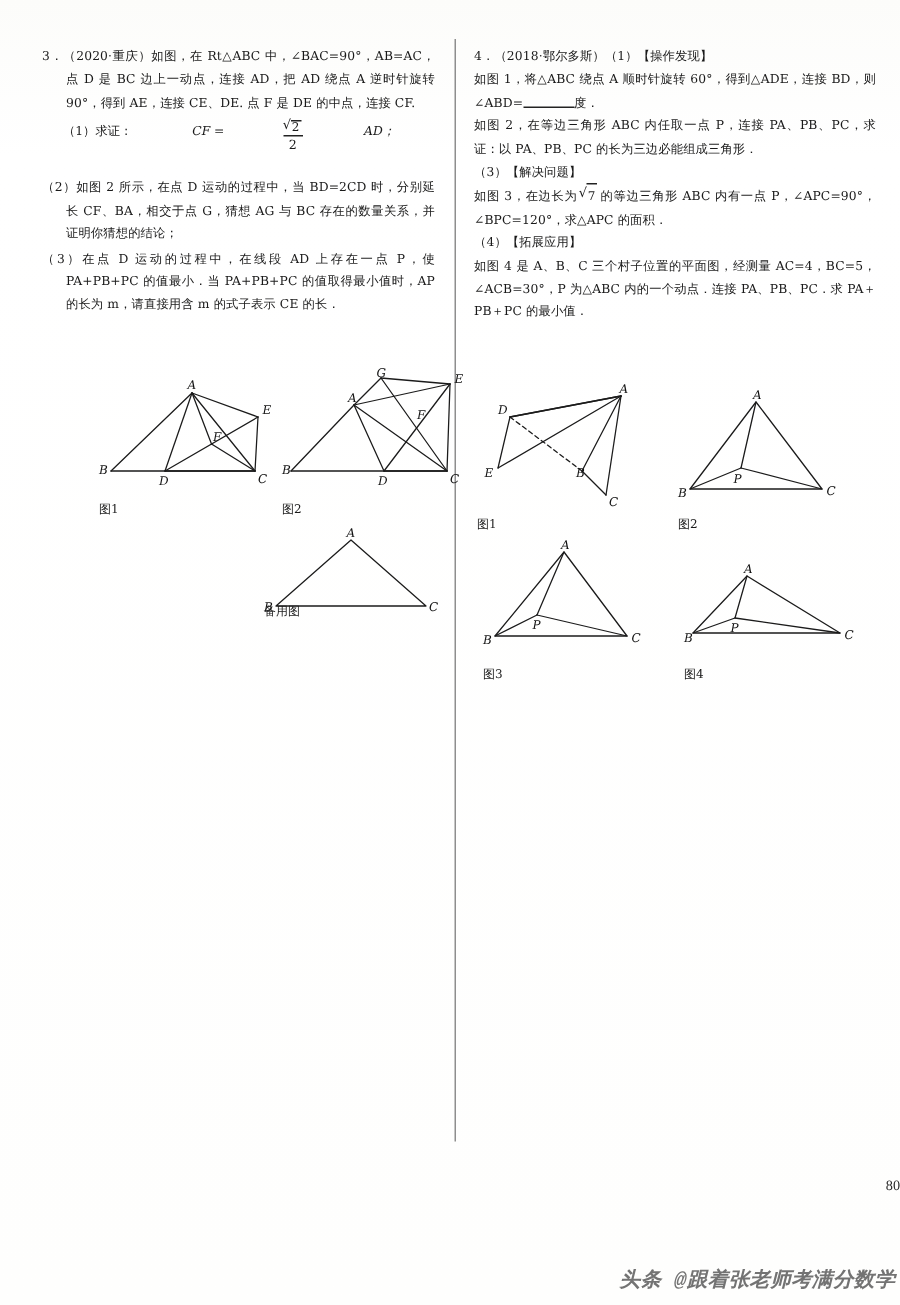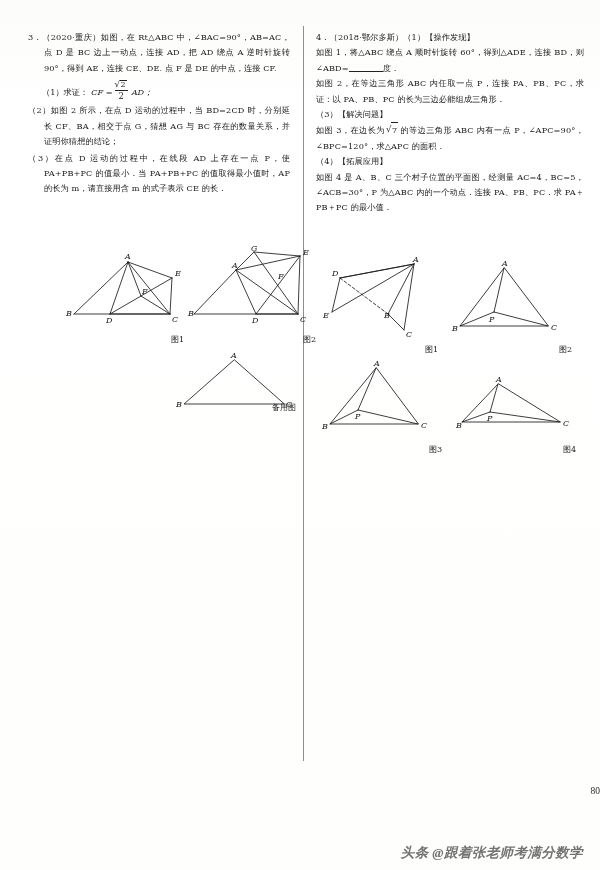--- a/index.html
+++ b/index.html
@@ -54,22 +54,23 @@
   .hang2 {
     padding-left: 16px;
     text-indent: -16px;
   }
   .em { font-style: italic; }
 
   
   .eqline {
     margin: 4px 0 2px 0;
     display: flex;
-    align-items: flex-end;
+    align-items: flex-start;
     font-size: 8.2px;
+    gap: 37px;
   }
   .eq-indent { padding-left: 14px; }
   .frac {
     display: inline-flex;
     flex-direction: column;
     align-items: center;
     vertical-align: middle;
     margin: 0 2px;
     line-height: 1.05;
   }
@@ -112,21 +113,21 @@
     border-bottom: 1px solid #222;
     height: 8px;
     vertical-align: -1px;
   }
 
   
   .figwrap { position: absolute; }
   .figcap {
     position: absolute;
     width: 100%;
-    text-align: right;
+    text-align: left;
     font-size: 8px;
     color: #1a1a1a;
   }
   svg { display: block; overflow: visible; }
   svg text {
     font-family: "DejaVu Serif", "Liberation Serif", serif;
     font-style: italic;
     font-size: 8px;
     fill: #111;
   }
@@ -144,23 +145,23 @@
     left: 0;
     right: 0;
     top: 786px;
     text-align: right;
     font-size: 9.5px;
     font-family: "Liberation Serif", serif;
     color: #2a2a2a;
   }
   .watermark {
     position: absolute;
-    right: 17px;
+    right: 3px;
     bottom: 8px;
-    font-family: Liberation Serif, serif;
+    font-family: Liberation Mono, monospace;
     font-size: 13.5px;
     font-weight: 700;
     font-style: italic;
     color: #555;
     opacity: 0.82;
     letter-spacing: 0.4px;
     white-space: nowrap;
   }
 </style>
 </head>
@@ -179,21 +180,21 @@
       <span>（1）求证：</span>
       <span class="em" style="margin-left:3px">CF =</span>
       <span class="frac">
         <span class="num"><span class="radic"><span class="rad-body">2</span></span></span>
         <span class="bar"></span>
         <span class="den">2</span>
       </span>
       <span class="em" style="margin-left:2px">AD；</span>
     </div>
 
-    <p class="para hang2" style="margin-top:3px">（2）如图 2 所示，在点 D 运动的过程中，当 BD=2CD 时，分别延长 CF、BA，相交于点 G，猜想 AG 与 BC 存在的数量关系，并证明你猜想的结论；</p>
+    <p class="para hang2" style="margin-top:17px">（2）如图 2 所示，在点 D 运动的过程中，当 BD=2CD 时，分别延长 CF、BA，相交于点 G，猜想 AG 与 BC 存在的数量关系，并证明你猜想的结论；</p>
 
     <p class="para hang2" style="margin-top:1px">（3）在点 D 运动的过程中，在线段 AD 上存在一点 P，使 PA+PB+PC 的值最小．当 PA+PB+PC 的值取得最小值时，AP 的长为 m，请直接用含 m 的式子表示 CE 的长．</p>
 
     <div class="figwrap" style="left:38px; top:222px; width:118px; height:92px;">
       <svg width="118" height="78" viewBox="0 0 118 78">
 
         <line x1="8" y1="62" x2="104" y2="62"></line>
 
         <line x1="62" y1="10" x2="8" y2="62"></line>
         <line x1="62" y1="10" x2="44" y2="62"></line>

